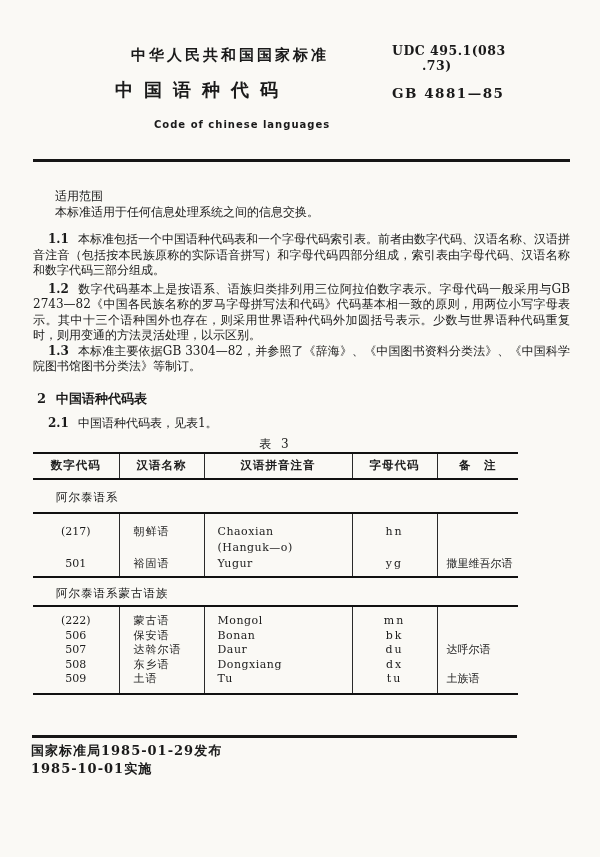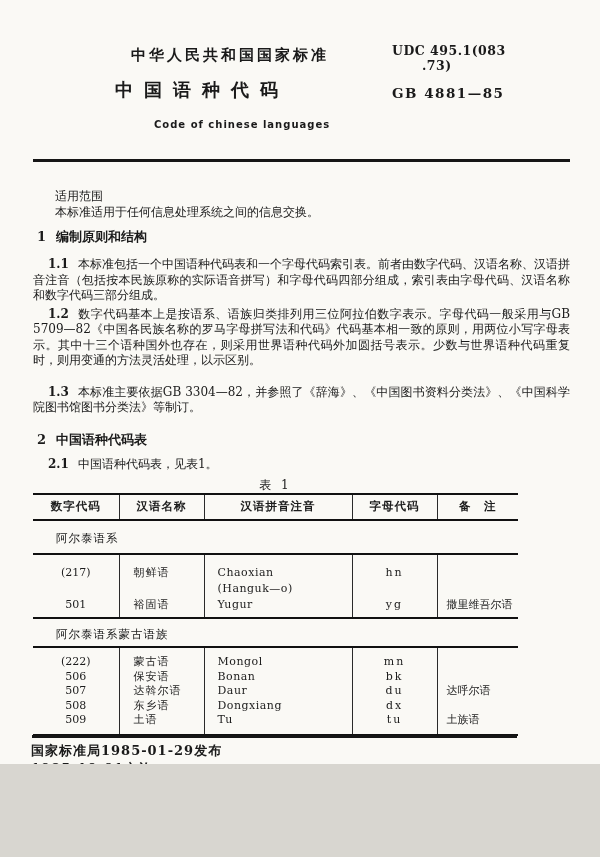--- a/index.html
+++ b/index.html
@@ -1,20 +1,20 @@
 <!DOCTYPE html>
 <html><head>
 <meta charset="utf-8">
 <style>
   * { margin: 0; padding: 0; box-sizing: border-box; }
   html, body { background: #d8d6d0; }
   .page {
     position: relative;
     width: 600px;
-    height: 764px;
+    height: 857px;
     margin: 0 auto;
     background: #faf9f5;
     color: #1a1a1a;
     font-family: "DejaVu Serif", "Liberation Serif", serif;
     overflow: hidden;
   }
 
   
   .org {
     position: absolute; left: 131px; top: 46px;
@@ -56,21 +56,21 @@
     margin-top: 9px; margin-left: 4px;
     font-size: 13px; font-weight: bold; line-height: 16px;
   }
   h3.sec b { margin-right: 10px; }
   p.clause {
     text-align: justify; text-indent: 15px;
   }
   p.clause .cnum { font-weight: bold; margin-right: 9px; }
   p.c11 { margin-top: 12px; }
   p.c12 { margin-top: 3px; }
-  p.c13 { margin-top: 16px; }
+  p.c13 { margin-top: 0; }
   h3.sec2 { margin-top: 16px; }
   p.c21 { margin-top: 9px; }
 
   
   .tblwrap { margin-top: 6px; width: 485px; }
   .tbl-caption {
     text-align: center; font-size: 12px; line-height: 14px;
     letter-spacing: 3px;
   }
   table.dtable {
@@ -138,32 +138,31 @@
     <div class="l1">UDC 495.1(083</div>
     <div class="l2">.73)</div>
   </div>
   <div class="gbno">GB 4881—85</div>
   <div class="header-rule"></div>
 
   <div class="content">
     <div class="scope-line first">适用范围</div>
     <div class="scope-line">本标准适用于任何信息处理系统之间的信息交换。</div>
 
-    <h3 class="sec"><b>1</b><span>编制原则和结构</span></h3>
 
     <p class="clause c11"><span class="cnum">1.1</span><span>本标准包括一个中国语种代码表和一个字母代码索引表。前者由数字代码、汉语名称、汉语拼音注音（包括按本民族原称的实际语音拼写）和字母代码四部分组成，索引表由字母代码、汉语名称和数字代码三部分组成。</span></p>
-    <p class="clause c12"><span class="cnum">1.2</span><span>数字代码基本上是按语系、语族归类排列用三位阿拉伯数字表示。字母代码一般采用与GB 5709—82《中国各民族名称的罗马字母拼写法和代码》代码基本相一致的原则，用两位小写字母表示。其中十三个语种国外也存在，则采用世界语种代码外加圆括号表示。少数与世界语种代码重复时，则用变通的方法灵活处理，以示区别。</span></p>
+    <p class="clause c12"><span class="cnum">1.2</span><span>数字代码基本上是按语系、语族归类排列用三位阿拉伯数字表示。字母代码一般采用与GB 2743—82《中国各民族名称的罗马字母拼写法和代码》代码基本相一致的原则，用两位小写字母表示。其中十三个语种国外也存在，则采用世界语种代码外加圆括号表示。少数与世界语种代码重复时，则用变通的方法灵活处理，以示区别。</span></p>
     <p class="clause c13"><span class="cnum">1.3</span><span>本标准主要依据GB 3304—82，并参照了《辞海》、《中国图书资料分类法》、《中国科学院图书馆图书分类法》等制订。</span></p>
 
     <h3 class="sec sec2"><b>2</b><span>中国语种代码表</span></h3>
 
     <p class="clause c21"><span class="cnum">2.1</span><span>中国语种代码表，见表1。</span></p>
 
     <div class="tblwrap">
-      <div class="tbl-caption">表 1</div>
+      <div class="tbl-caption">表 3</div>
 
       <table class="dtable thead">
         <colgroup>
             <col class="c1">
             <col class="c2">
             <col class="c3">
             <col class="c4">
             <col class="c5">
           </colgroup>
         <tbody>

